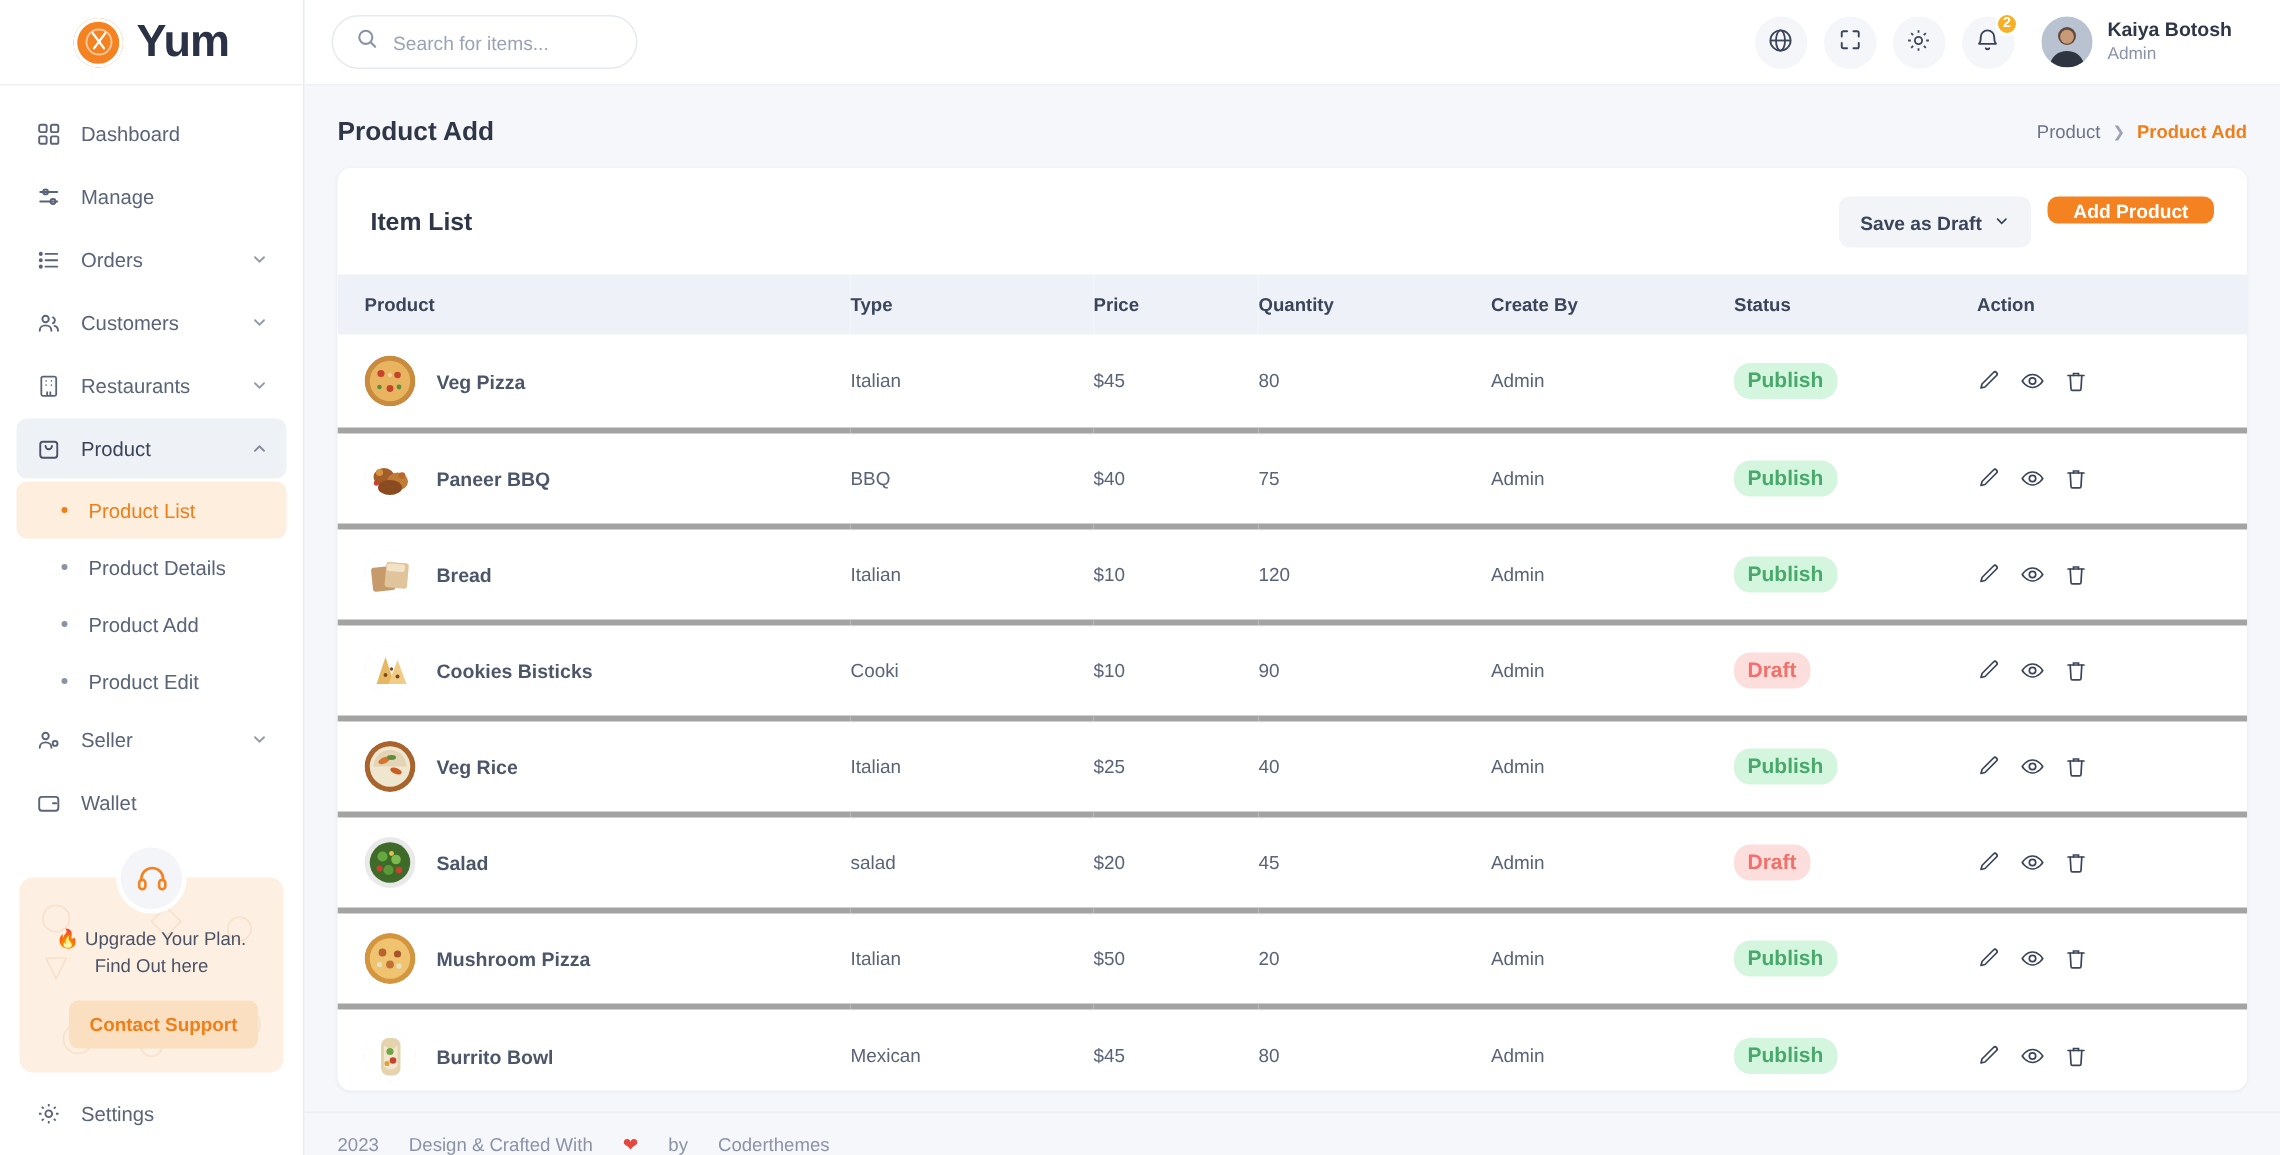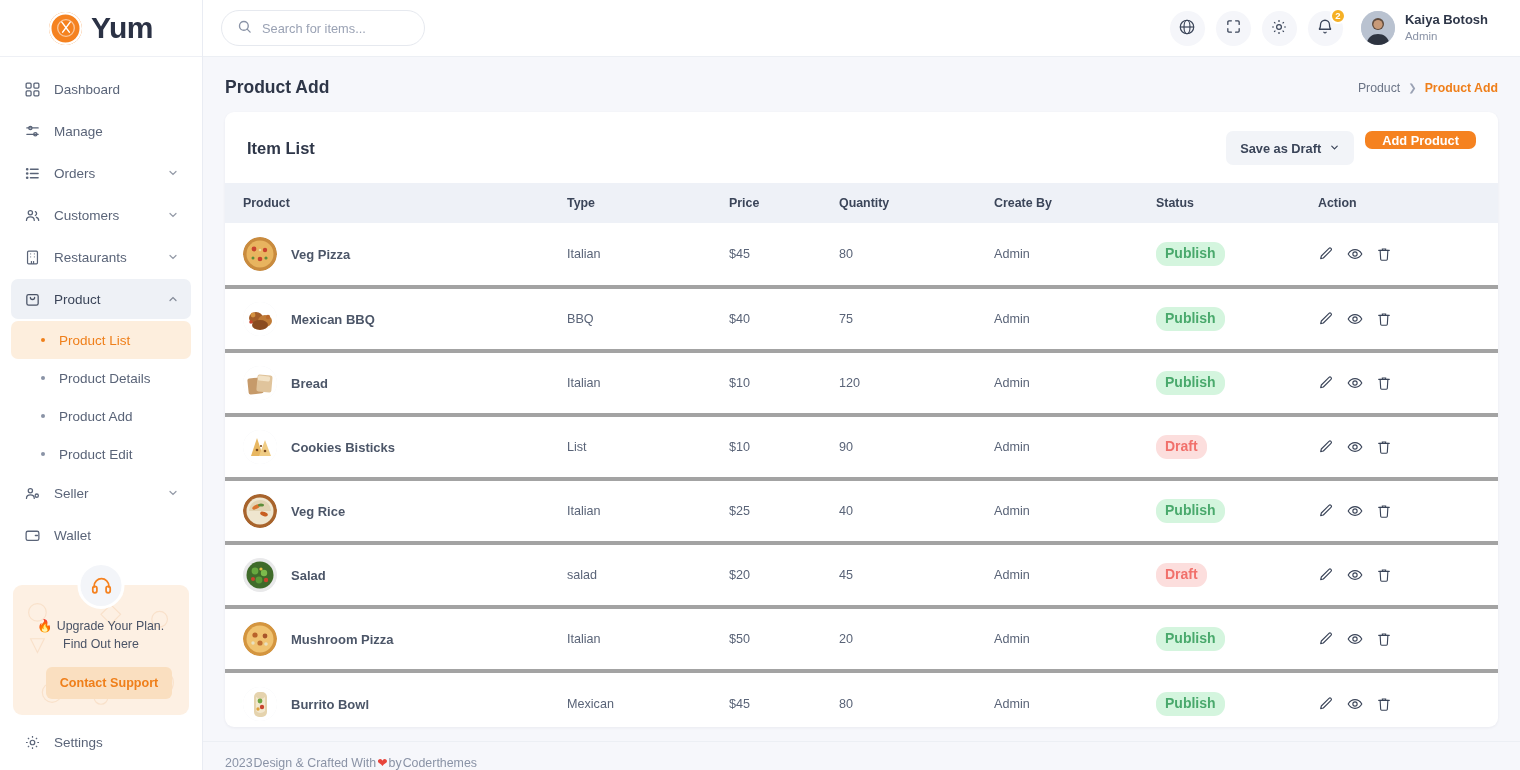--- a/index.html
+++ b/index.html
@@ -219,21 +219,21 @@
   }
   .pill.publish { background: #d4f5de; color: #49a96c; }
   .pill.draft { background: #fcdedd; color: #f1706b; }
 
   .actions { display: flex; align-items: center; gap: 13px; }
   .act { cursor: pointer; display: flex; align-items: center; }
 
   .footer {
     margin-top: 14px; padding: 6px 22px 0 22px;
     font-size: 12.4px; color: #8a93a6;
-    display: flex; align-items: center; gap: 1px;
+    display: flex; align-items: center; gap: 20px;
     border-top: 1px solid #eceff4;
     padding-top: 13px;
   }
   .footer .lnk { color: #8a93a6; }
   .heart { color: #e8453c; }
 </style>
 </head>
 <body>
 
 <div class="app">
@@ -585,21 +585,21 @@
                 <div class="prod-cell">
                   <span class="thumb"><svg viewBox="0 0 34 34">
                       <rect width="34" height="34" fill="#fff"></rect>
                       <ellipse cx="13" cy="16" rx="7" ry="6" fill="#a35d28"></ellipse>
                       <ellipse cx="22" cy="19" rx="7" ry="6" fill="#c07b36"></ellipse>
                       <ellipse cx="17" cy="23" rx="8" ry="5" fill="#8a4b20"></ellipse>
                       <circle cx="10" cy="13" r="2.4" fill="#d4913f"></circle>
                       <circle cx="25" cy="15" r="2.2" fill="#b8682c"></circle>
                       <circle cx="8" cy="20" r="1.8" fill="#c8432e"></circle>
                     </svg></span>
-                  <span class="prod-name">Mexican BBQ</span>
+                  <span class="prod-name">Paneer BBQ</span>
                 </div>
               </td>
               <td class="col-type">BBQ</td>
               <td class="col-price">$40</td>
               <td class="col-qty">75</td>
               <td class="col-by">Admin</td>
               <td class="col-status"><span class="pill publish">Publish</span></td>
               <td class="col-action">
                 <div class="actions">
                   <span class="act">
@@ -670,21 +670,21 @@
                       <rect width="34" height="34" fill="#fff"></rect>
                       <path d="M8 26 L14 8 L20 26z" fill="#e8b761"></path>
                       <path d="M16 26 L22 10 L28 26z" fill="#f0cc84"></path>
                       <circle cx="14" cy="20" r="1.3" fill="#7a4a1e"></circle>
                       <circle cx="22" cy="21" r="1.3" fill="#7a4a1e"></circle>
                       <circle cx="18" cy="16" r="1.1" fill="#7a4a1e"></circle>
                     </svg></span>
                   <span class="prod-name">Cookies Bisticks</span>
                 </div>
               </td>
-              <td class="col-type">List</td>
+              <td class="col-type">Cooki</td>
               <td class="col-price">$10</td>
               <td class="col-qty">90</td>
               <td class="col-by">Admin</td>
               <td class="col-status"><span class="pill draft">Draft</span></td>
               <td class="col-action">
                 <div class="actions">
                   <span class="act">
                     <svg width="16" height="16" viewBox="0 0 24 24" fill="none" stroke="#3b4559" stroke-width="1.7" stroke-linecap="round" stroke-linejoin="round">
                       <path d="M16.5 3.5a2.1 2.1 0 0 1 3 3L8 18l-4 1 1-4z"></path>
                     </svg>

